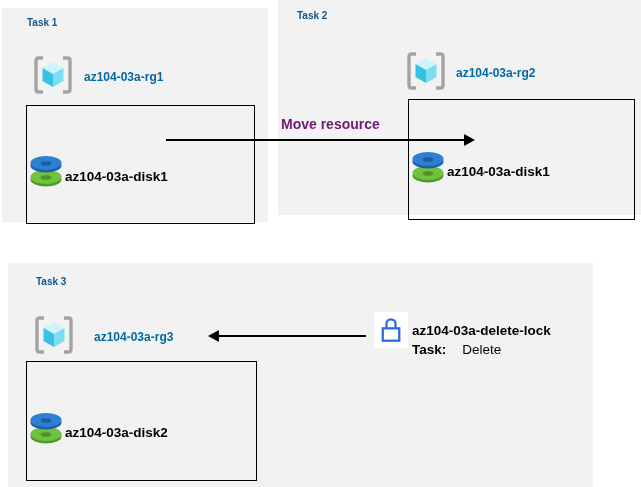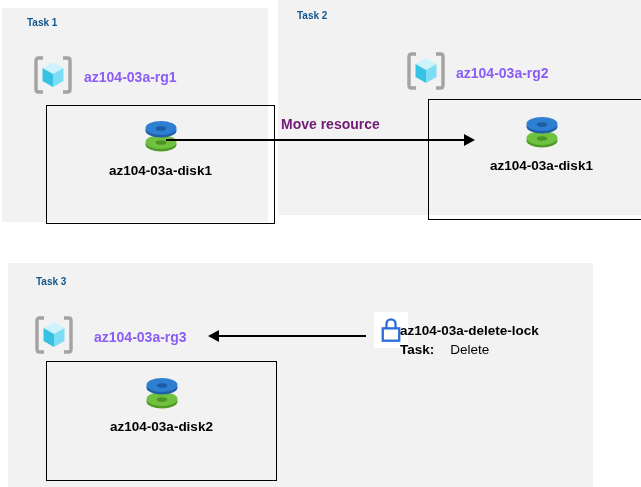--- a/index.html
+++ b/index.html
@@ -4,23 +4,23 @@
 <style>
   html,body{margin:0;padding:0;background:#ffffff;}
   body{font-family:"Liberation Sans", sans-serif; -webkit-font-smoothing:antialiased;}
   .canvas{position:relative;width:641px;height:487px;background:#ffffff;overflow:hidden;}
   .panel{position:absolute;background:#f2f2f2;}
   #panel-task1{left:2px;top:8px;width:266px;height:214px;}
   #panel-task2{left:278px;top:0;width:363px;height:215px;}
   #panel-task3{left:8px;top:263px;width:585px;height:224px;}
   .task-title{position:absolute;font-size:10px;font-weight:bold;color:#11568c;white-space:nowrap;}
   .rg-icon{position:absolute;width:42px;height:40px;}
-  .rg-label{position:absolute;font-size:14px;font-weight:bold;color:#8b5cf6;white-space:nowrap;line-height:18px;}
+  .rg-label{position:absolute;font-size:12px;font-weight:bold;color:#0369a1;white-space:nowrap;line-height:18px;}
   .res-box{position:absolute;border:1.5px solid #000;background:transparent;
-           display:flex;flex-direction:column;align-items:center;margin-left:20px;}
+           display:flex;flex-direction:row;align-items:center;}
   .disk-icon{width:38px;height:34px;}
   .disk-label{font-size:13.5px;font-weight:bold;color:#000;white-space:nowrap;}
   .arrow-line{position:absolute;height:2px;background:#000;}
   .arrow-head-right{position:absolute;width:0;height:0;
       border-top:6px solid transparent;border-bottom:6px solid transparent;border-left:11px solid #000;}
   .arrow-head-left{position:absolute;width:0;height:0;
       border-top:6px solid transparent;border-bottom:6px solid transparent;border-right:11px solid #000;}
   .move-label{position:absolute;font-size:14px;font-weight:bold;color:#701a75;white-space:nowrap;}
   .lock-badge{position:absolute;width:34px;height:36px;background:#ffffff;
       display:flex;align-items:center;justify-content:center;}
@@ -99,21 +99,21 @@
       <polygon points="31.5,13 21,19 21,32 31.5,26" fill="#7cdef4"></polygon>
     </svg>
     <div class="rg-label" style="left:75px;top:65px;margin-left:11px;">az104-03a-rg3</div>
 
     <div class="lock-badge" style="left:366px;top:49px;">
       <svg width="28" height="30" viewBox="0 0 34 36">
         <path d="M11.5 17 V10.5 a5.5 5.5 0 0 1 11 0 V17" fill="none" stroke="#2c6cd9" stroke-width="2.8"></path>
         <rect x="7" y="16" width="20" height="15" fill="#ffffff" stroke="#2c6cd9" stroke-width="2.8"></rect>
       </svg>
     </div>
-    <div class="lock-text" style="left:392px;top:58px;">
+    <div class="lock-text" style="left:404px;top:58px;">
       <div class="lock-name">az104-03a-delete-lock</div>
       <div><span class="lock-type-label">Task:</span><span class="lock-type-value">Delete</span></div>
     </div>
 
     <div class="res-box" style="left:18px;top:98px;width:229px;height:104px;padding-top:14px;">
       <svg class="disk-icon" viewBox="0 0 38 34">
         <ellipse cx="19" cy="25.5" rx="15.5" ry="7" fill="#4f9a28"></ellipse>
         <ellipse cx="19" cy="23" rx="15.5" ry="7" fill="#6fc13f"></ellipse>
         <ellipse cx="19" cy="23.5" rx="5.2" ry="2.3" fill="#4c9423"></ellipse>
         <ellipse cx="19" cy="11.5" rx="15.5" ry="7" fill="#1e5fa8"></ellipse>

